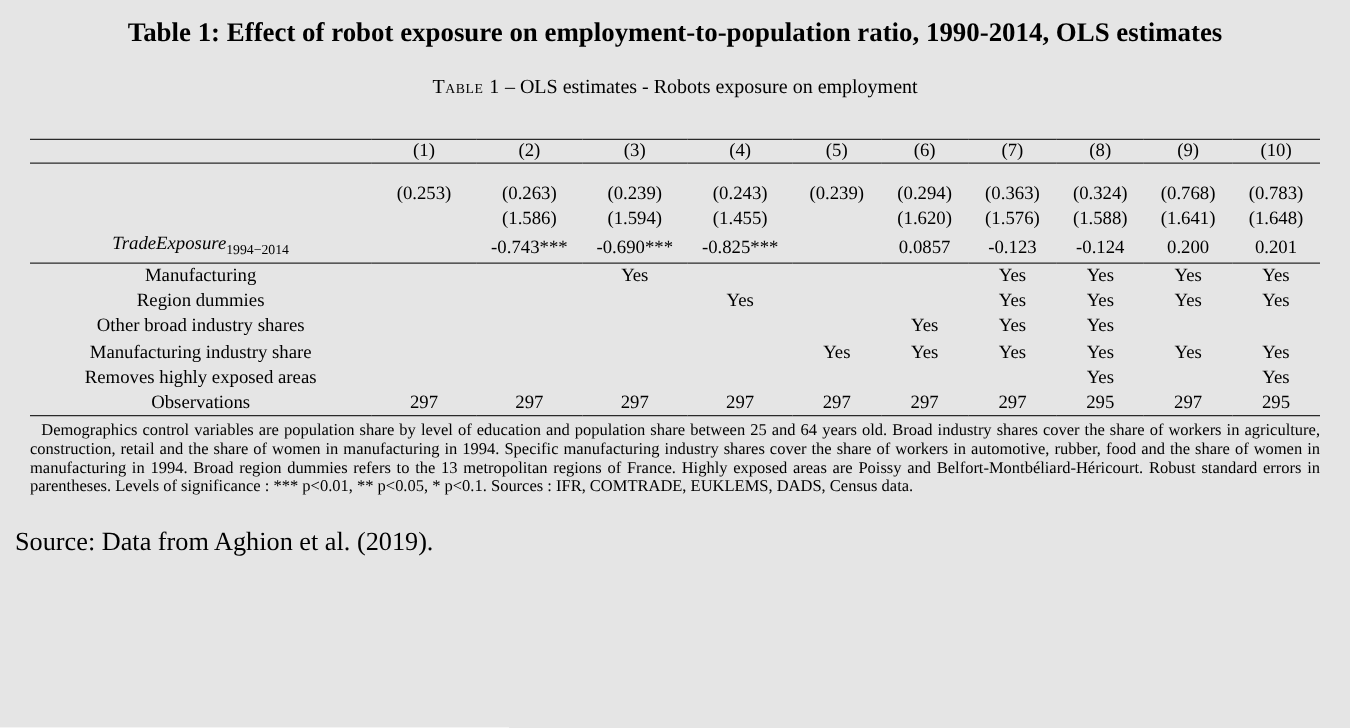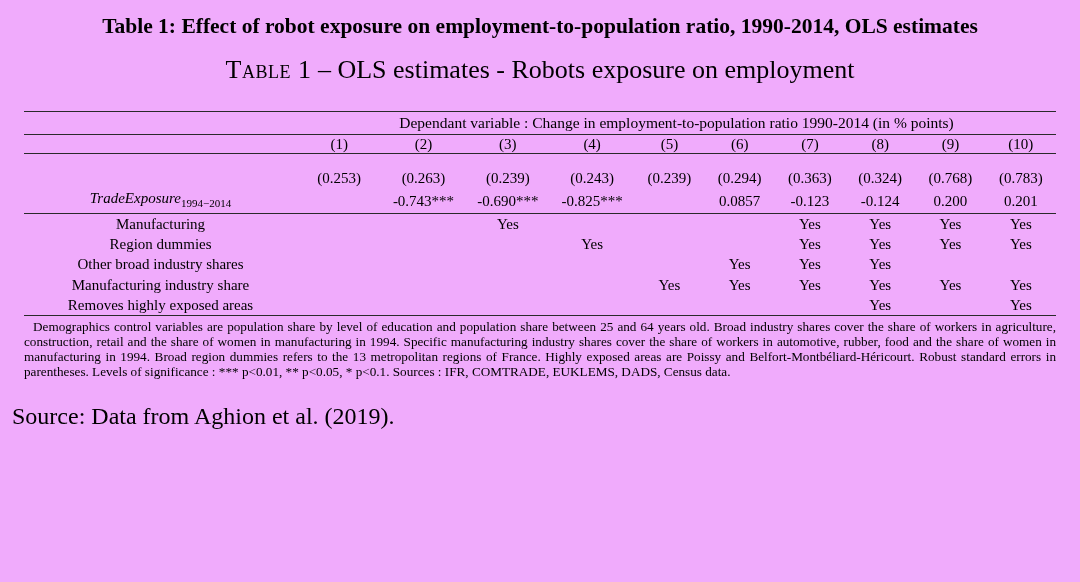--- a/index.html
+++ b/index.html
@@ -7,33 +7,33 @@
     padding: 0;
     background: #ffffff;
     color: #000000;
     font-family: "Liberation Serif", "DejaVu Serif", serif;
   }
   .page {
     position: relative;
     width: 1080px;
     height: 582px;
     overflow: hidden;
-    background: #f0abfc;
+    background: #e5e5e5;
   }
   .title {
     padding-top: 13px;
     text-align: center;
     font-weight: bold;
     font-size: 21.5px;
     line-height: 26px;
   }
   .caption {
     margin-top: 19px;
     text-align: center;
-    font-size: 26px;
+    font-size: 16px;
     line-height: 24px;
   }
   .caption .sc { font-variant: small-caps; letter-spacing: 0.5px; }
   table.regtable {
     border-collapse: collapse;
     table-layout: fixed;
     width: 1032px;
     margin: 29px auto 0 auto;
     font-size: 15px;
     border-top: 1px solid #2a2a2a;
@@ -58,21 +58,21 @@
   .footnote {
     width: 1032px;
     margin: 3px auto 0 auto;
     font-size: 13.2px;
     line-height: 15px;
     text-align: justify;
     text-indent: 9px;
   }
   .source {
     margin: 25px 0 0 12px;
-    font-size: 24px;
+    font-size: 21px;
     line-height: 25px;
   }
 </style>
 </head>
 <body>
 
 <div class="page">
 
   <div class="title">Table 1: Effect of robot exposure on employment-to-population ratio, 1990-2014, OLS estimates</div>
 
@@ -86,24 +86,20 @@
         <col style="width:84px">
         <col style="width:84px">
       <col style="width:70px">
         <col style="width:70px">
         <col style="width:70px">
         <col style="width:70px">
         <col style="width:70px">
         <col style="width:70px">
     </colgroup>
     <thead>
-      <tr class="depvar-row">
-        <th></th>
-        <th colspan="10">Dependant variable : Change in employment-to-population ratio 1990-2014 (in % points)</th>
-      </tr>
       <tr class="colnum-row" id="colnum-row">
         <th></th>
       <th>(1)</th>
           <th>(2)</th>
           <th>(3)</th>
           <th>(4)</th>
           <th>(5)</th>
           <th>(6)</th>
           <th>(7)</th>
           <th>(8)</th>
@@ -122,20 +118,33 @@
           <td>(0.239)</td>
           <td>(0.243)</td>
           <td>(0.239)</td>
           <td>(0.294)</td>
           <td>(0.363)</td>
           <td>(0.324)</td>
           <td>(0.768)</td>
           <td>(0.783)</td>
         </tr>
         <tr>
+          <td class="rowlabel"></td>
+          <td></td>
+          <td>(1.586)</td>
+          <td>(1.594)</td>
+          <td>(1.455)</td>
+          <td></td>
+          <td>(1.620)</td>
+          <td>(1.576)</td>
+          <td>(1.588)</td>
+          <td>(1.641)</td>
+          <td>(1.648)</td>
+        </tr>
+        <tr>
           <td class="rowlabel"><span class="varname">TradeExposure</span><sub>1994−2014</sub></td>
           <td></td>
           <td>-0.743***</td>
           <td>-0.690***</td>
           <td>-0.825***</td>
           <td></td>
           <td>0.0857</td>
           <td>-0.123</td>
           <td>-0.124</td>
           <td>0.200</td>
@@ -201,20 +210,33 @@
           <td></td>
           <td></td>
           <td></td>
           <td></td>
           <td></td>
           <td></td>
           <td>Yes</td>
           <td></td>
           <td>Yes</td>
         </tr>
+        <tr>
+          <td class="rowlabel">Observations</td>
+          <td>297</td>
+          <td>297</td>
+          <td>297</td>
+          <td>297</td>
+          <td>297</td>
+          <td>297</td>
+          <td>297</td>
+          <td>295</td>
+          <td>297</td>
+          <td>295</td>
+        </tr>
       </tbody>
   </table>
 
   <div class="footnote">Demographics control variables are population share by level of education and population share between 25 and 64 years old. Broad industry shares cover the share of workers in agriculture, construction, retail and the share of women in manufacturing in 1994. Specific manufacturing industry shares cover the share of workers in automotive, rubber, food and the share of women in manufacturing in 1994. Broad region dummies refers to the 13 metropolitan regions of France. Highly exposed areas are Poissy and Belfort-Montbéliard-Héricourt. Robust standard errors in parentheses. Levels of significance : *** p&lt;0.01, ** p&lt;0.05, * p&lt;0.1. Sources : IFR, COMTRADE, EUKLEMS, DADS, Census data.</div>
 
   <div class="source">Source: Data from Aghion et al. (2019).</div>
 
 </div>
 
 </body></html>

